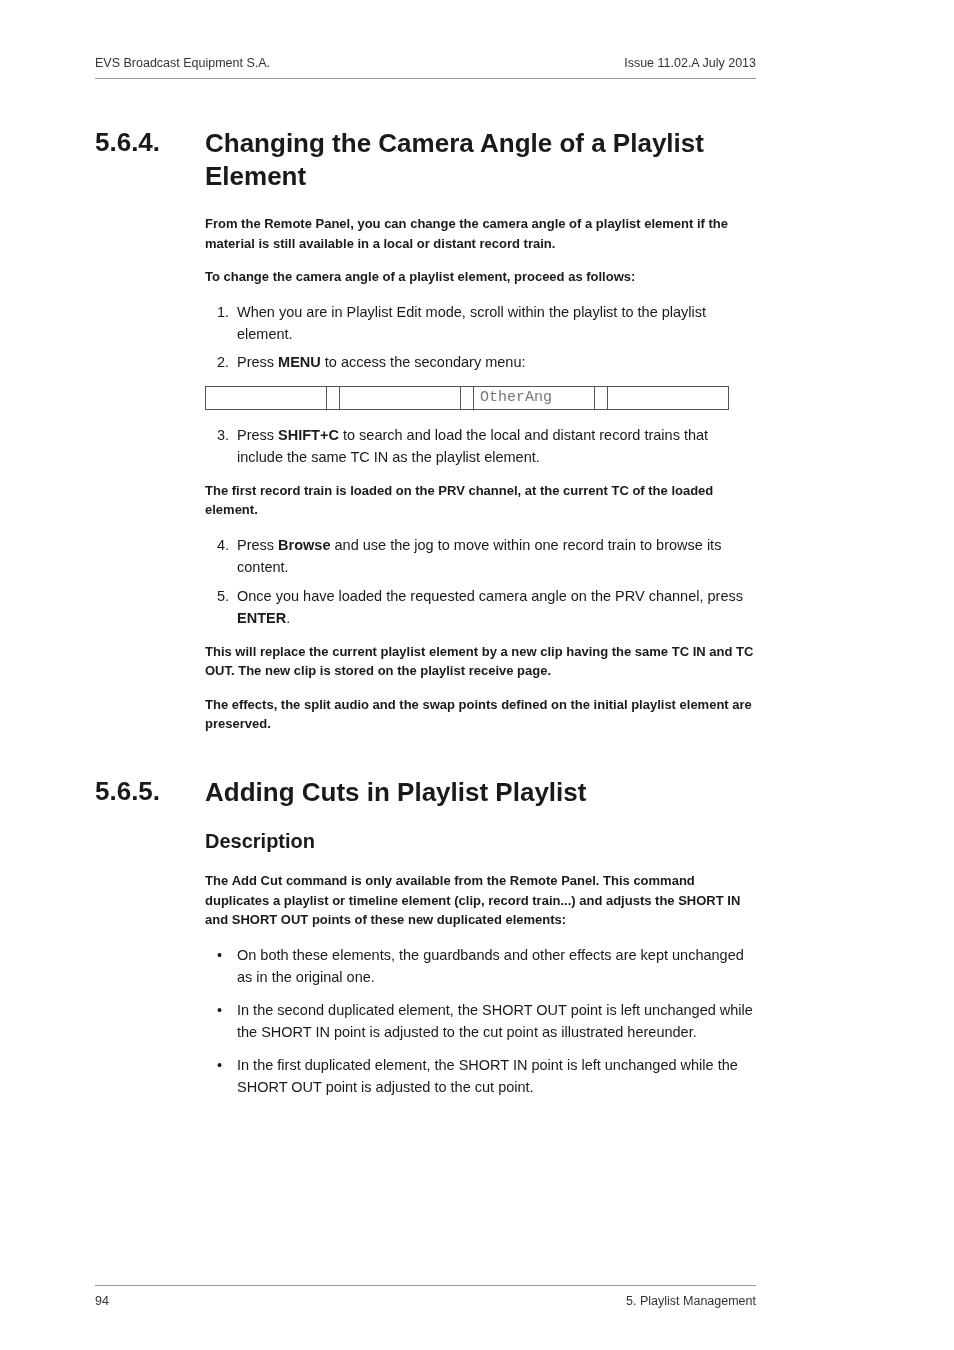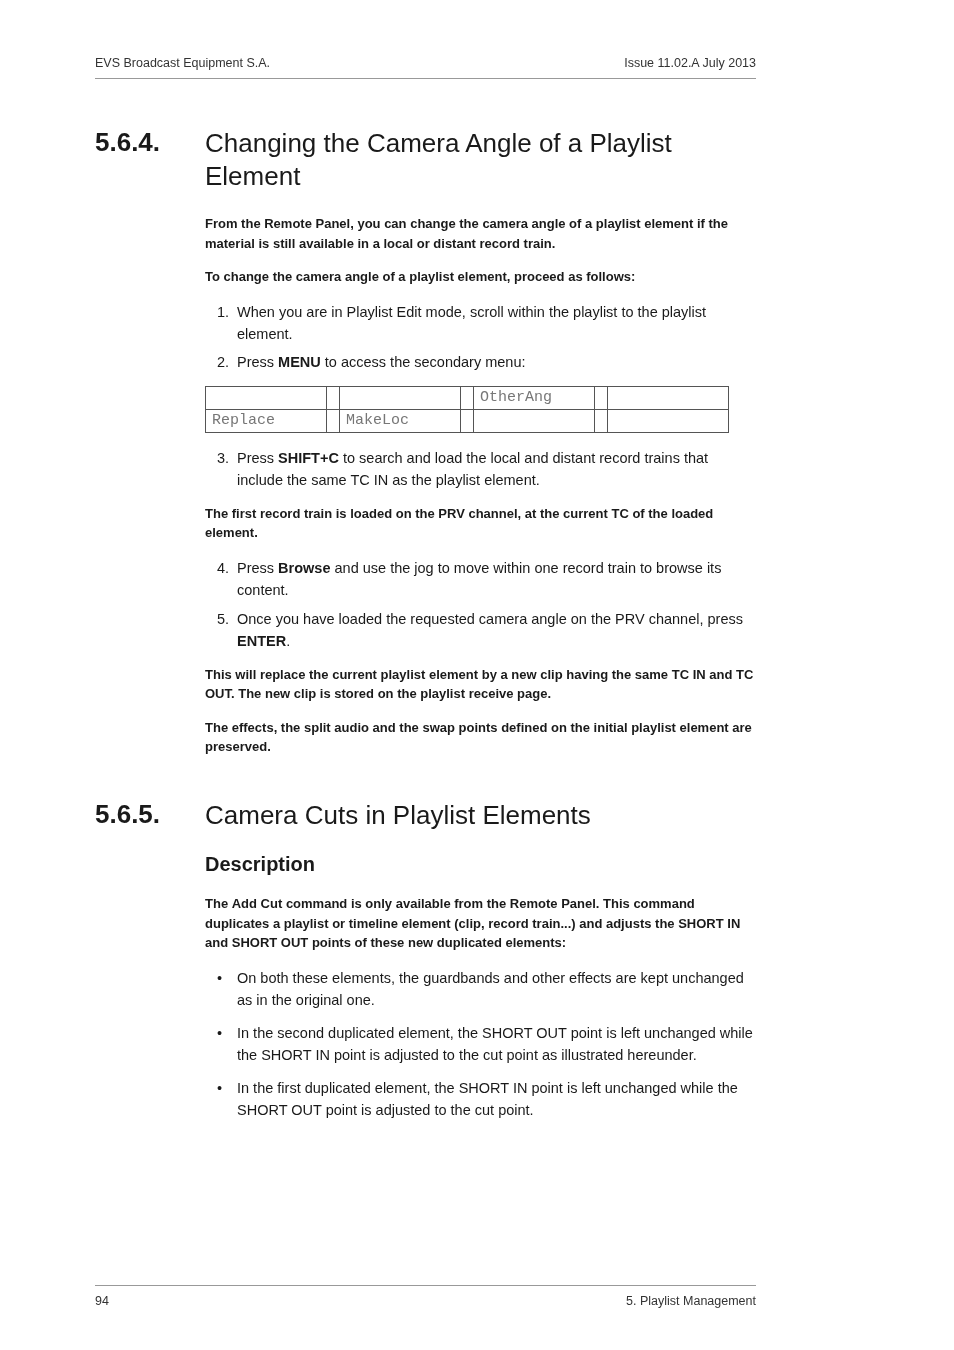--- a/index.html
+++ b/index.html
@@ -35,21 +35,21 @@
     width: 110px;
     flex: 0 0 110px;
     font-size: 26px;
     font-weight: bold;
   }
   .section-body {
     flex: 1;
   }
   .section-title {
     font-size: 26px;
-    font-weight: normal;
+    font-weight: bold;
     line-height: 1.25;
     margin-bottom: 22px;
   }
   .body-text {
     font-size: 13px;
     line-height: 1.5;
     margin-bottom: 14px;
     color: #1a1a1a;
     font-weight: bold;
   }
@@ -152,29 +152,20 @@
           <tbody>
               <tr>
             <td></td>
             <td class="gap"></td>
             <td></td>
             <td class="gap"></td>
             <td>OtherAng</td>
             <td class="gap"></td>
             <td></td>
           </tr>
-          <tr>
-            <td>Replace</td>
-            <td class="gap"></td>
-            <td>MakeLoc</td>
-            <td class="gap"></td>
-            <td></td>
-            <td class="gap"></td>
-            <td></td>
-          </tr>
         </tbody>
           </table>
       </div>
 
       <ol class="num-list" start="3">
         <li>
           <span>Press </span><strong>SHIFT+C</strong><span> to search and load the local and distant record trains that include the same TC IN as the playlist element.</span>
         </li>
       </ol>
 
@@ -190,21 +181,21 @@
       </ol>
 
       <div class="body-text">This will replace the current playlist element by a new clip having the same TC IN and TC OUT. The new clip is stored on the playlist receive page.</div>
       <div class="body-text">The effects, the split audio and the swap points defined on the initial playlist element are preserved.</div>
     </div>
   </div>
 
   <div class="section" style="margin-top:28px;">
     <div class="section-num">5.6.5.</div>
     <div class="section-body">
-      <div class="section-title">Camera Cuts in Playlist Elements</div>
+      <div class="section-title">Adding Cuts in Playlist Playlist</div>
 
       <div class="sub-heading">Description</div>
 
       <div class="body-text">
         <span>The </span><strong>Add Cut</strong><span> command is only available from the Remote Panel. This command duplicates a playlist or timeline element (clip, record train...) and adjusts the SHORT IN and SHORT OUT points of these new duplicated elements:</span>
       </div>
 
       <ul class="bullet-list">
         <li>On both these elements, the guardbands and other effects are kept unchanged as in the original one.</li>
         <li>In the second duplicated element, the SHORT OUT point is left unchanged while the SHORT IN point is adjusted to the cut point as illustrated hereunder.</li>

